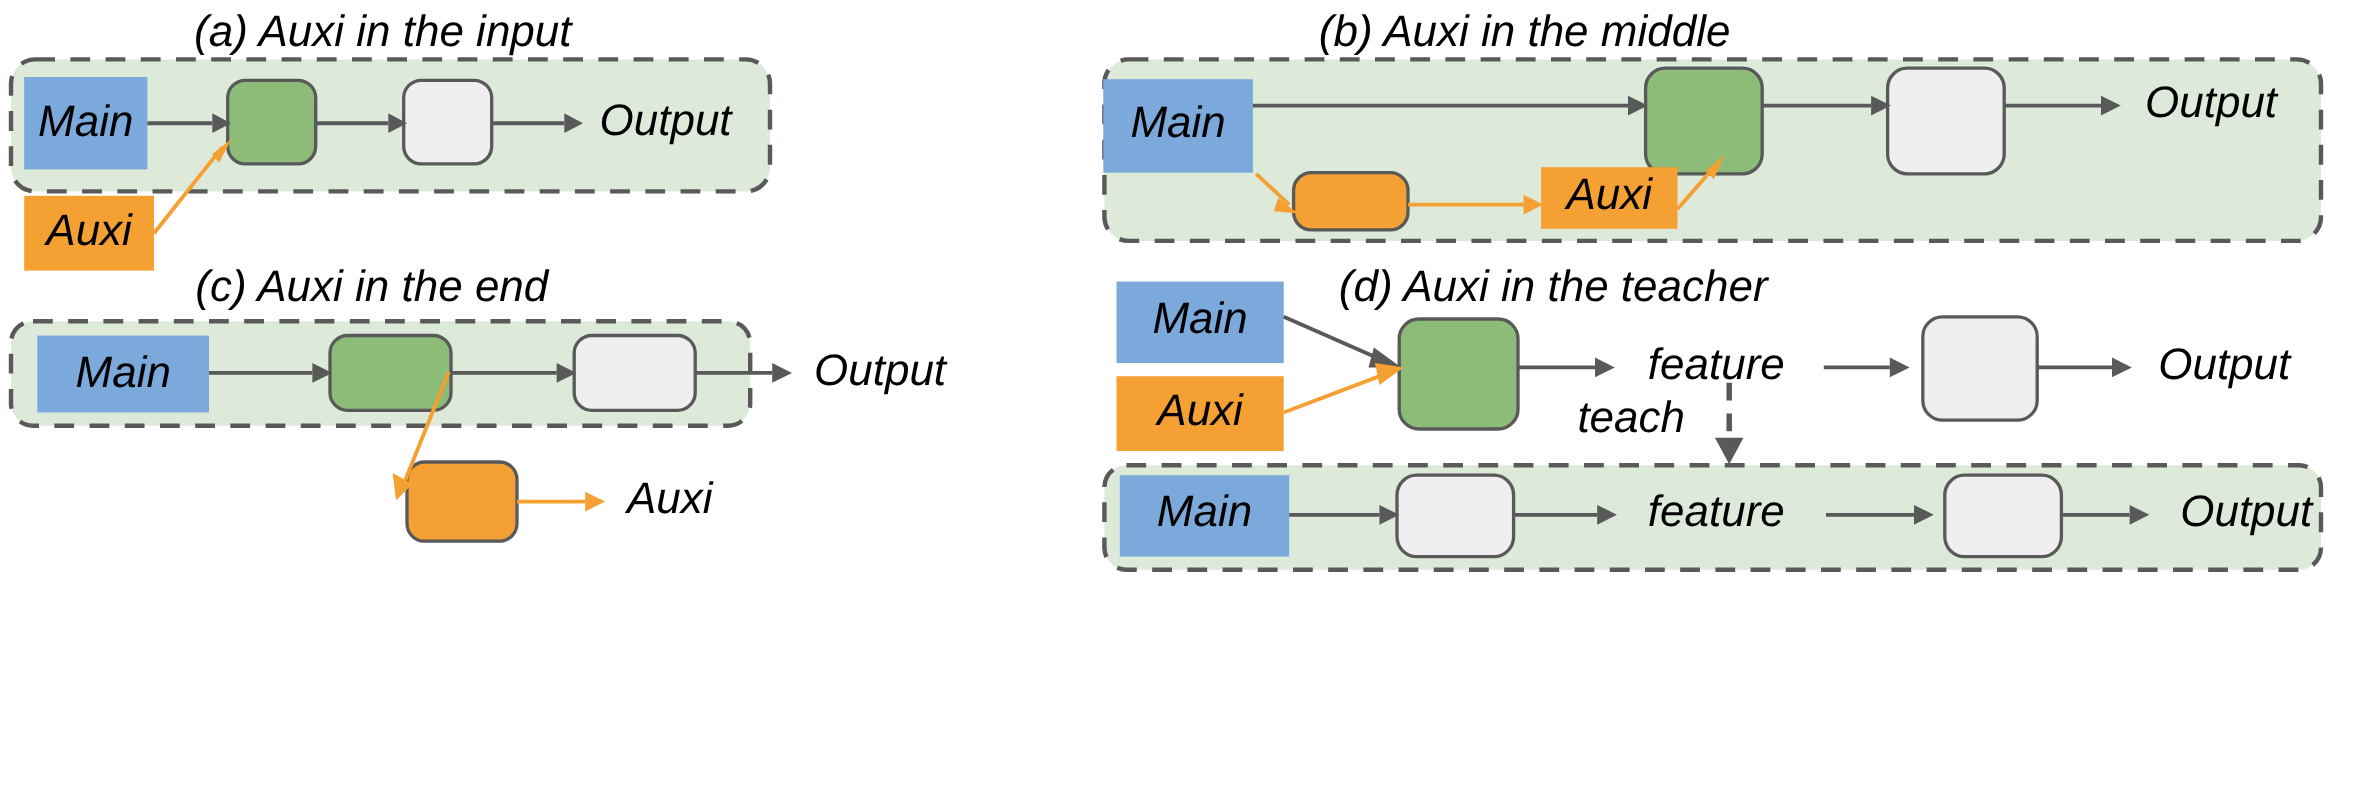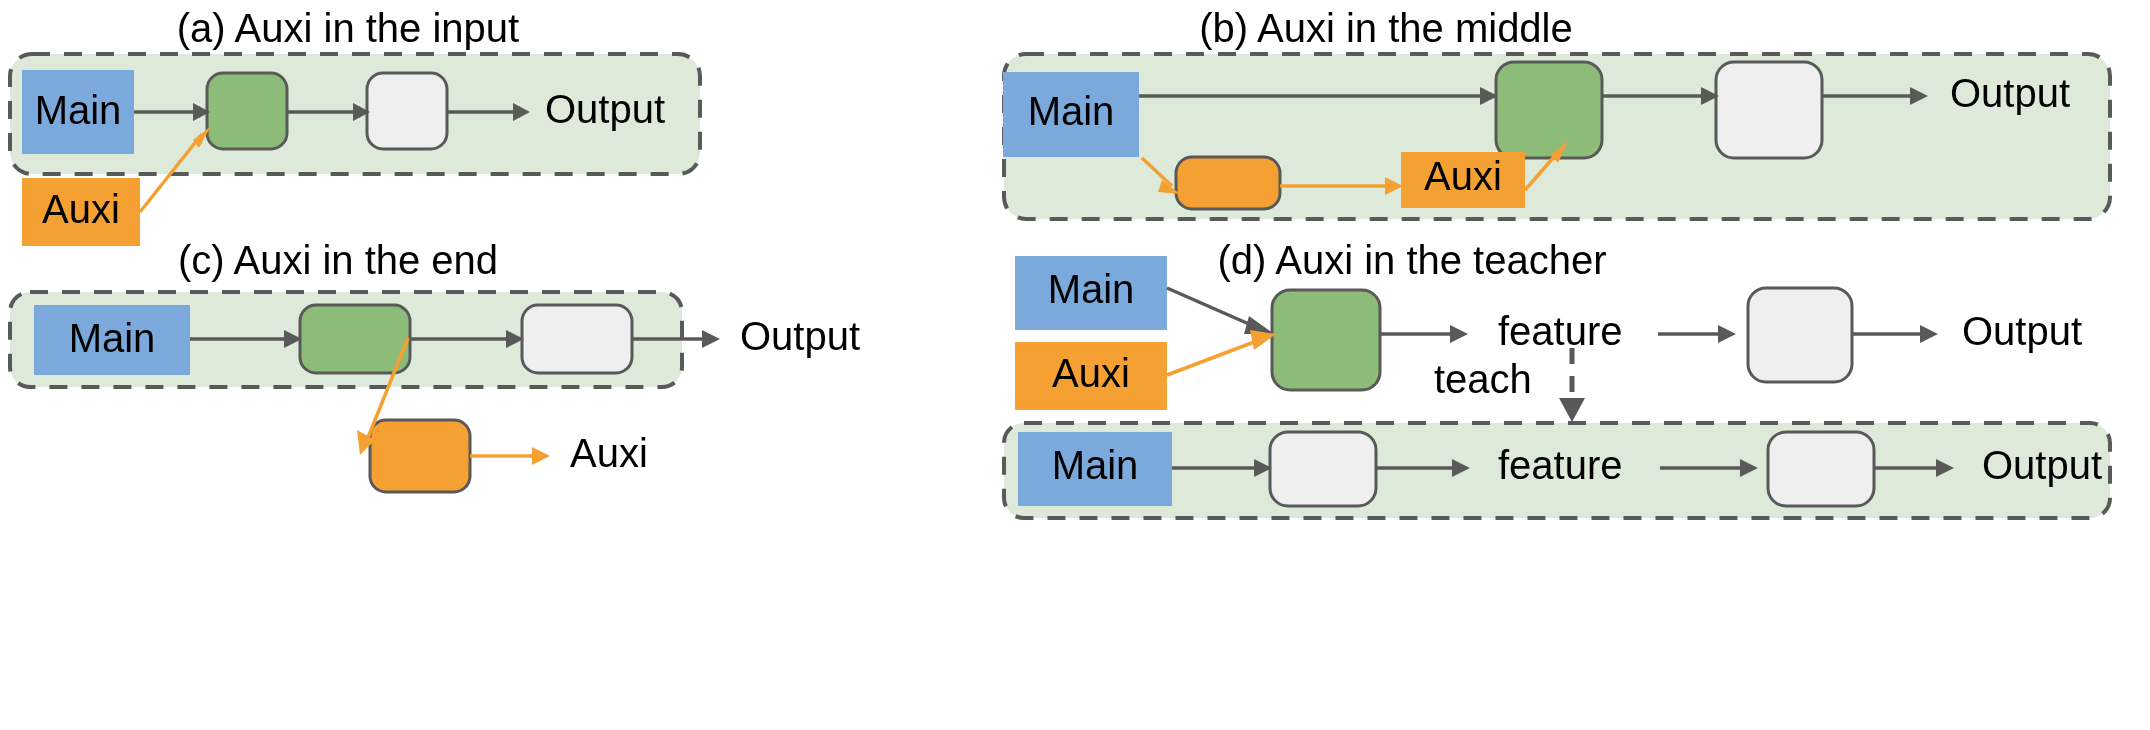--- a/index.html
+++ b/index.html
@@ -10,20 +10,21 @@
   body {
     width: 2150px;
     height: 730px;
     font-family: "Liberation Sans", sans-serif;
     overflow: hidden;
   }
   #figure {
     position: relative;
     width: 1874px;
     height: 730px;
+    font-style: italic;
   }
   svg.diagram {
     display: block;
     width: 2150px;
     height: 730px;
   }
   .panel-title {
     font-family: "Liberation Sans", sans-serif;
     font-size: 40px;
     fill: #000000;

